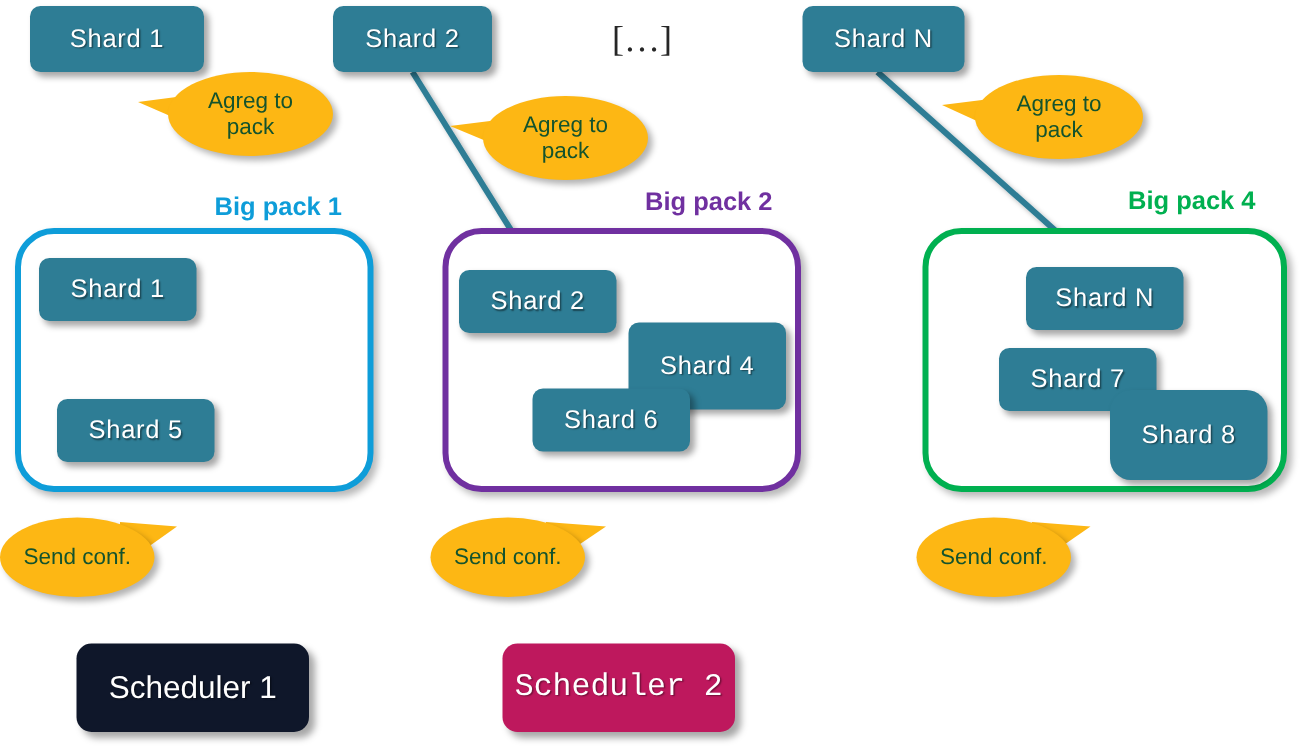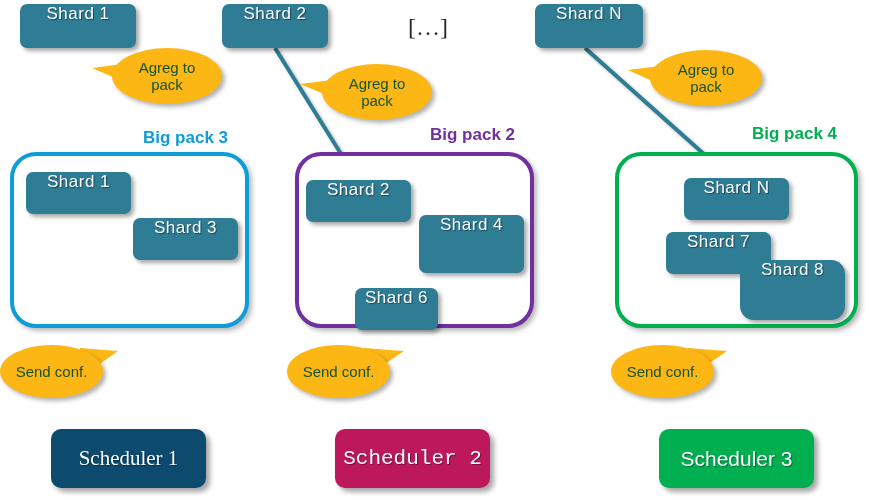--- a/index.html
+++ b/index.html
@@ -16,20 +16,21 @@
     font-family: "Liberation Sans", sans-serif;
   }
 
   
   .shard {
     position: absolute;
     background: #2E7D95;
     color: #ffffff;
     border-radius: 7px;
     display: flex;
+    align-items: center;
     justify-content: center;
     font-size: 17px;
     letter-spacing: 0.5px;
     box-shadow: 3px 3px 4px rgba(0,0,0,0.35);
     text-shadow: 1px 1px 1px rgba(0,0,0,0.45);
     white-space: nowrap;
   }
 
   
   .pack-box {
@@ -164,40 +165,40 @@
       <span>pack</span>
     </span>
   </div>
   <div class="callout" style="left:650px; top:50px; width:112px; height:56px;">
     <span>
       <span>Agreg to</span>
       <span>pack</span>
     </span>
   </div>
 
-  <div class="pack-label" style="left:143px; top:128px; color:#0E9DD9;">Big pack 3</div>
+  <div class="pack-label" style="left:143px; top:128px; color:#0E9DD9;">Big pack 1</div>
   <div class="pack-label" style="left:430px; top:125px; color:#7030A0;">Big pack 2</div>
   <div class="pack-label" style="left:752px; top:124px; color:#00B050;">Big pack 4</div>
 
   <div class="pack-box" style="left:10px; top:152px; width:239px; height:176px; border-color:#0E9DD9;"></div>
   <div class="shard" style="left:26px; top:172px; width:105px; height:42px;">
     <span>Shard  1</span>
   </div>
-  <div class="shard" style="left:133px; top:218px; width:105px; height:42px;">
-    <span>Shard  3</span>
+  <div class="shard" style="left:38px; top:266px; width:105px; height:42px;">
+    <span>Shard  5</span>
   </div>
 
   <div class="pack-box" style="left:295px; top:152px; width:239px; height:176px; border-color:#7030A0;"></div>
   <div class="shard" style="left:306px; top:180px; width:105px; height:42px;">
     <span>Shard  2</span>
   </div>
   <div class="shard" style="left:419px; top:215px; width:105px; height:58px;">
     <span>Shard  4</span>
   </div>
-  <div class="shard" style="left:355px; top:288px; width:83px; height:42px;">
+  <div class="shard" style="left:355px; top:259px; width:105px; height:42px;">
     <span>Shard  6</span>
   </div>
 
   <div class="pack-box" style="left:615px; top:152px; width:243px; height:176px; border-color:#00B050;"></div>
   <div class="shard" style="left:684px; top:178px; width:105px; height:42px;">
     <span>Shard  N</span>
   </div>
   <div class="shard" style="left:626px; top:232px; width:105px; height:42px;margin-left:40px;">
     <span>Shard  7</span>
   </div>
@@ -208,23 +209,20 @@
   <div class="callout" style="left:0px; top:345px; width:103px; height:53px; font-size:15px;">
     <span>Send conf.</span>
   </div>
   <div class="callout" style="left:287px; top:345px; width:103px; height:53px; font-size:15px;">
     <span>Send conf.</span>
   </div>
   <div class="callout" style="left:611px; top:345px; width:103px; height:53px; font-size:15px;">
     <span>Send conf.</span>
   </div>
 
-  <div class="scheduler" style="left:51px; top:429px; width:155px; height:59px; background:#0c4a6e;font-family:Liberation Serif, serif;">
+  <div class="scheduler" style="left:51px; top:429px; width:155px; height:59px; background:#0f172a;">
     <span>Scheduler 1</span>
   </div>
   <div class="scheduler" style="left:335px; top:429px; width:155px; height:59px; background:#be185d;font-family:Liberation Mono, monospace;">
     <span>Scheduler 2</span>
   </div>
-  <div class="scheduler" style="left:659px; top:429px; width:155px; height:59px; background:#00B050;">
-    <span>Scheduler 3</span>
-  </div>
 
 </div>
 
 </body></html>

